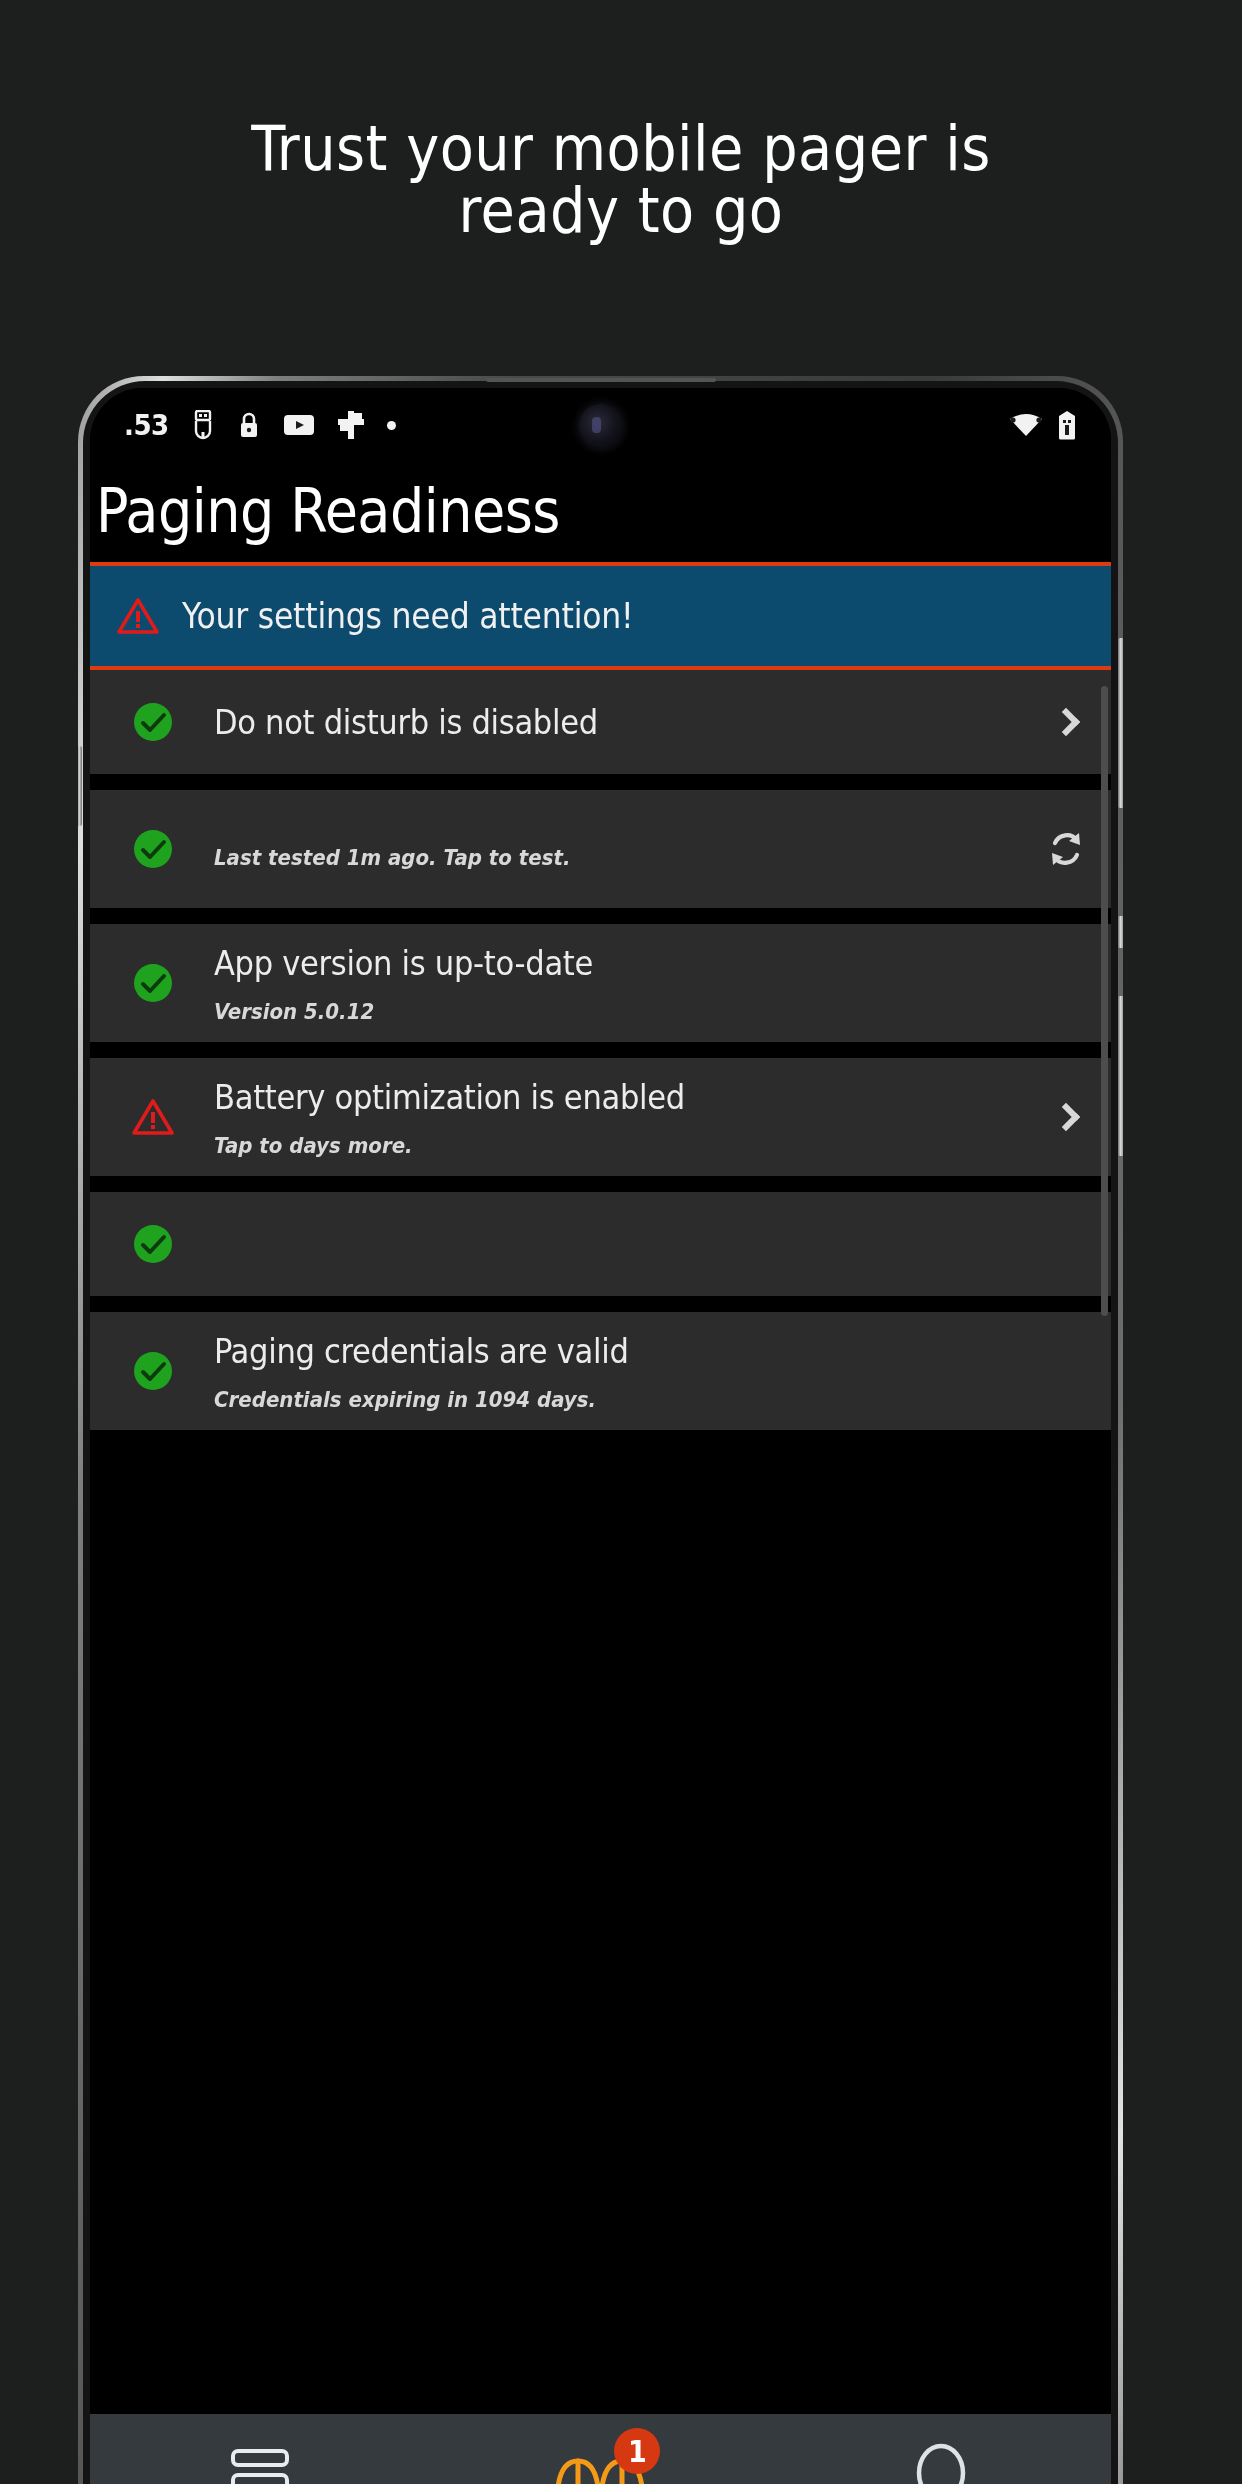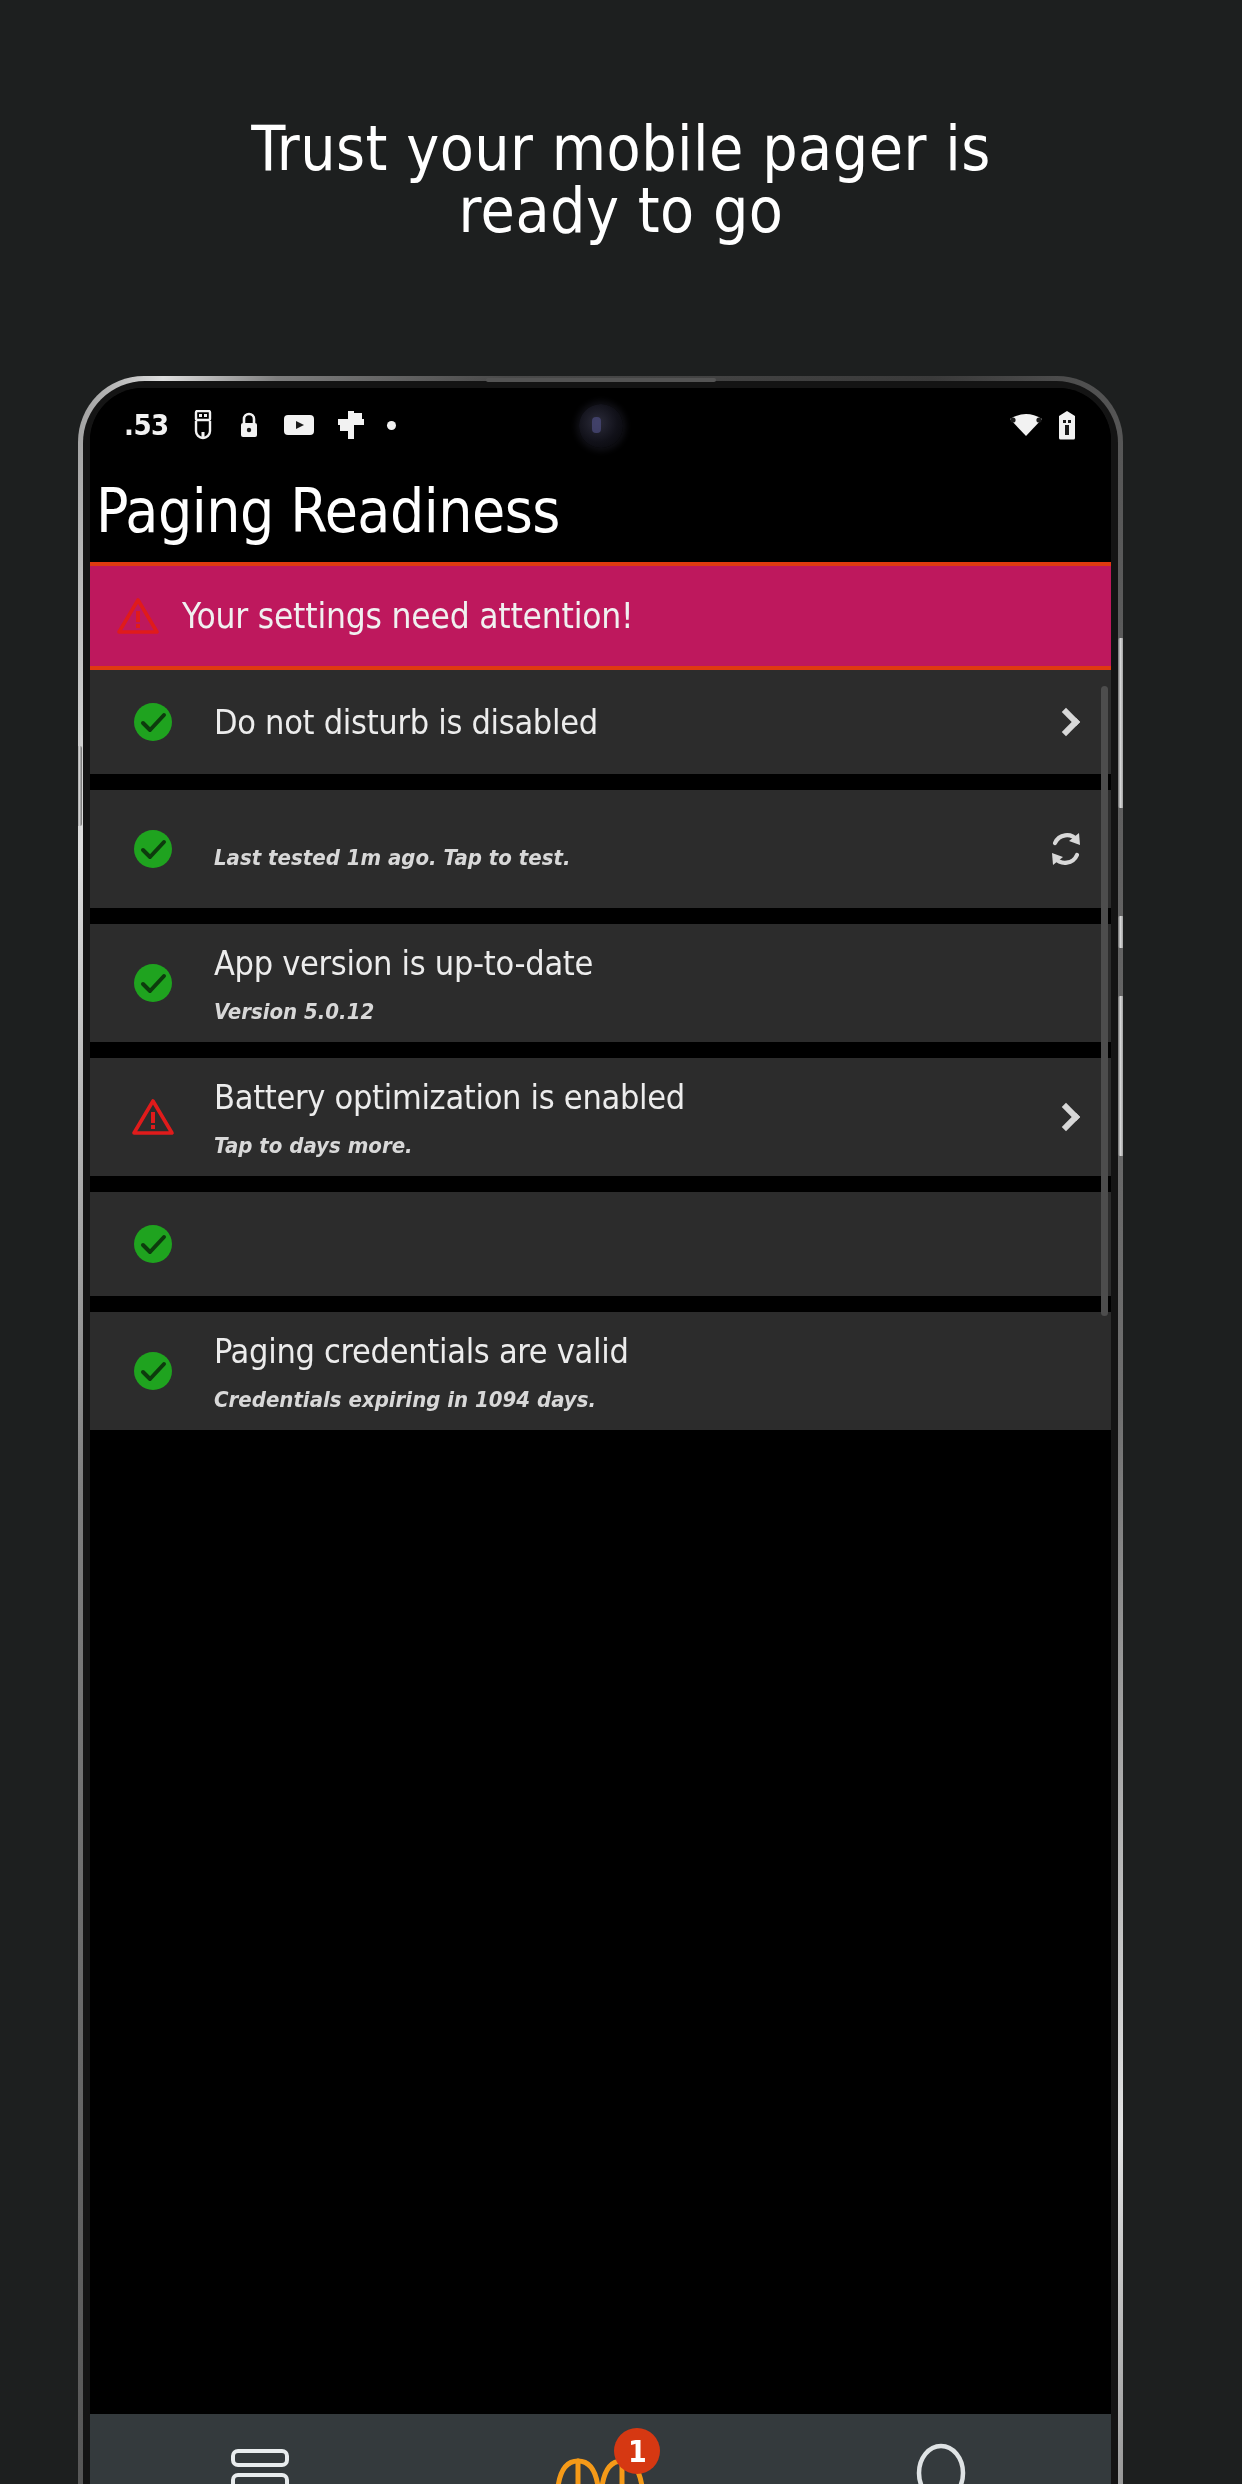--- a/index.html
+++ b/index.html
@@ -152,21 +152,21 @@
     font-size: 60px;
     font-weight: 400;
     padding: 14px 0 16px 6px;
     letter-spacing: -0.5px;
     white-space: nowrap;
     font-family: "DejaVu Sans Condensed", "DejaVu Sans", sans-serif;
   }
 
   
   .alert-banner {
-    background: #be185d;
+    background: #0c4a6e;
     border-top: 4px solid #e03a10;
     border-bottom: 4px solid #e03a10;
     display: flex;
     align-items: center;
     gap: 22px;
     padding: 30px 28px 30px 26px;
   }
   .alert-text {
     color: #f0f0f0;
     font-size: 35px;

